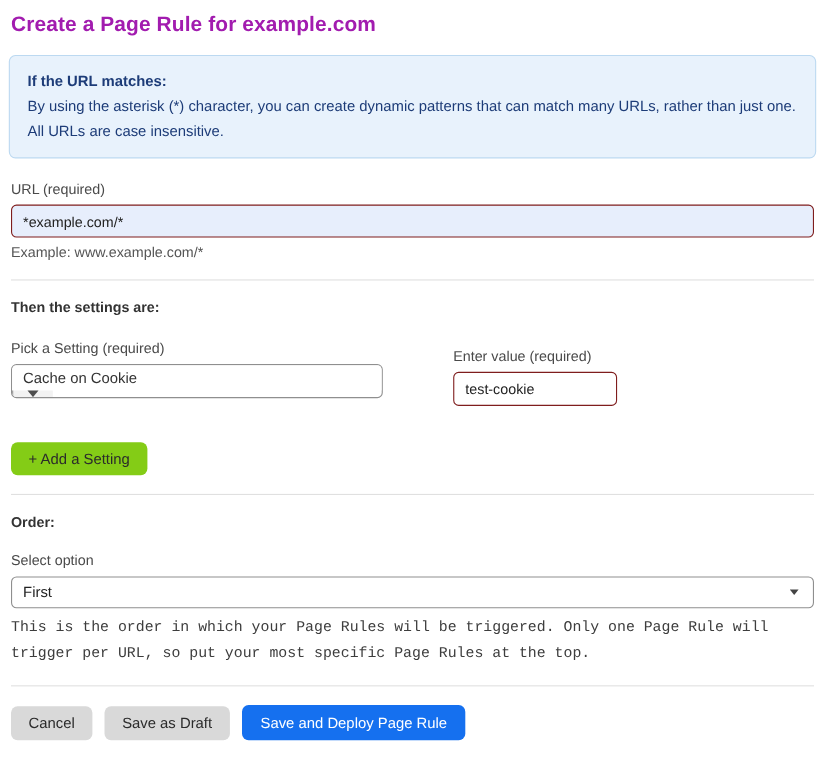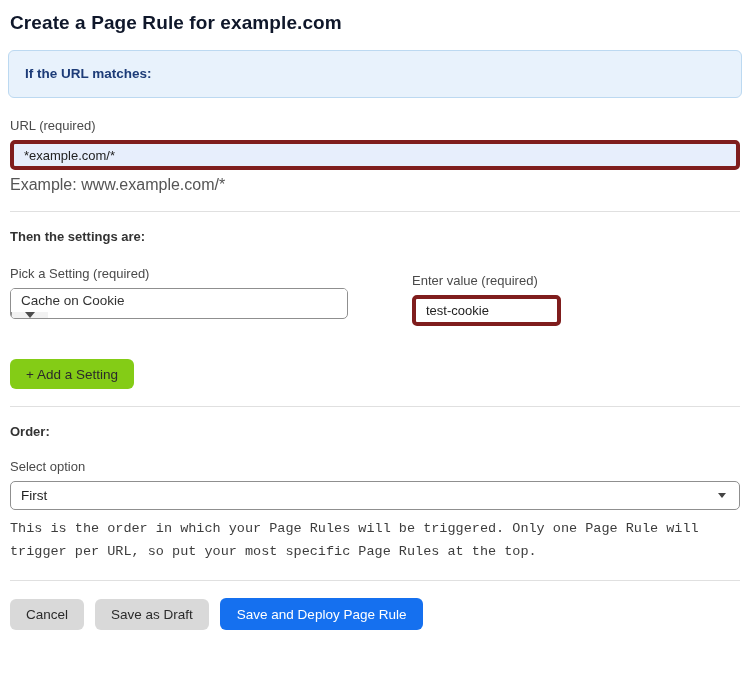--- a/index.html
+++ b/index.html
@@ -7,21 +7,21 @@
   body {
     font-family: "Liberation Sans", "DejaVu Sans", sans-serif;
     color: #2b2b2b;
     overflow: hidden;
   }
   .page { padding: 10px 10px 0 10px; width: 750px; }
 
   .page-title {
     font-size: 19px;
     font-weight: 700;
-    color: #0f172a;
+    color: #a21caf;
     letter-spacing: 0.1px;
     margin: 2px 0 16px 0;
   }
 
   
   .info-box {
     background: #e8f2fc;
     border: 1px solid #bcd9f1;
     border-radius: 6px;
     padding: 11px 16px 12px 16px;
@@ -44,30 +44,30 @@
   }
   .info-box .info-link-suffix { color: #1d3c78; }
 
   
   .field-label {
     font-size: 13px;
     color: #4a4a4a;
     margin-bottom: 7px;
   }
   .field-helper {
-    font-size: 16px;
+    font-size: 13px;
     color: #555555;
     margin-top: 6px;
   }
 
   .url-group { margin-top: 20px; }
   .text-input {
     width: 100%;
     height: 30px;
-    border: 4px solid #7f1d1d;
+    border: 1px solid #7f1d1d;
     border-radius: 5px;
     padding: 0 10px;
     font-size: 13px;
     font-family: "Liberation Sans", "DejaVu Sans", sans-serif;
     color: #222222;
     background: #ffffff;
     outline: none;
   }
   .text-input.autofill { background: #e7eefc; }
 
@@ -186,20 +186,21 @@
 </style>
 </head>
 <body>
 
 <div class="page">
 
   <h1 class="page-title">Create a Page Rule for example.com</h1>
 
   <div class="info-box">
     <div class="info-heading">If the URL matches:</div>
+    <div class="info-body">By using the asterisk (*) character, you can create dynamic patterns that can match many URLs, rather than just one. All URLs are case insensitive.</div>
   </div>
 
   <div class="url-group">
     <div class="field-label">URL (required)</div>
     <input class="text-input autofill" type="text" value="*example.com/*" style="">
     <div class="field-helper">Example: www.example.com/*</div>
   </div>
 
   <hr class="divider">
 

